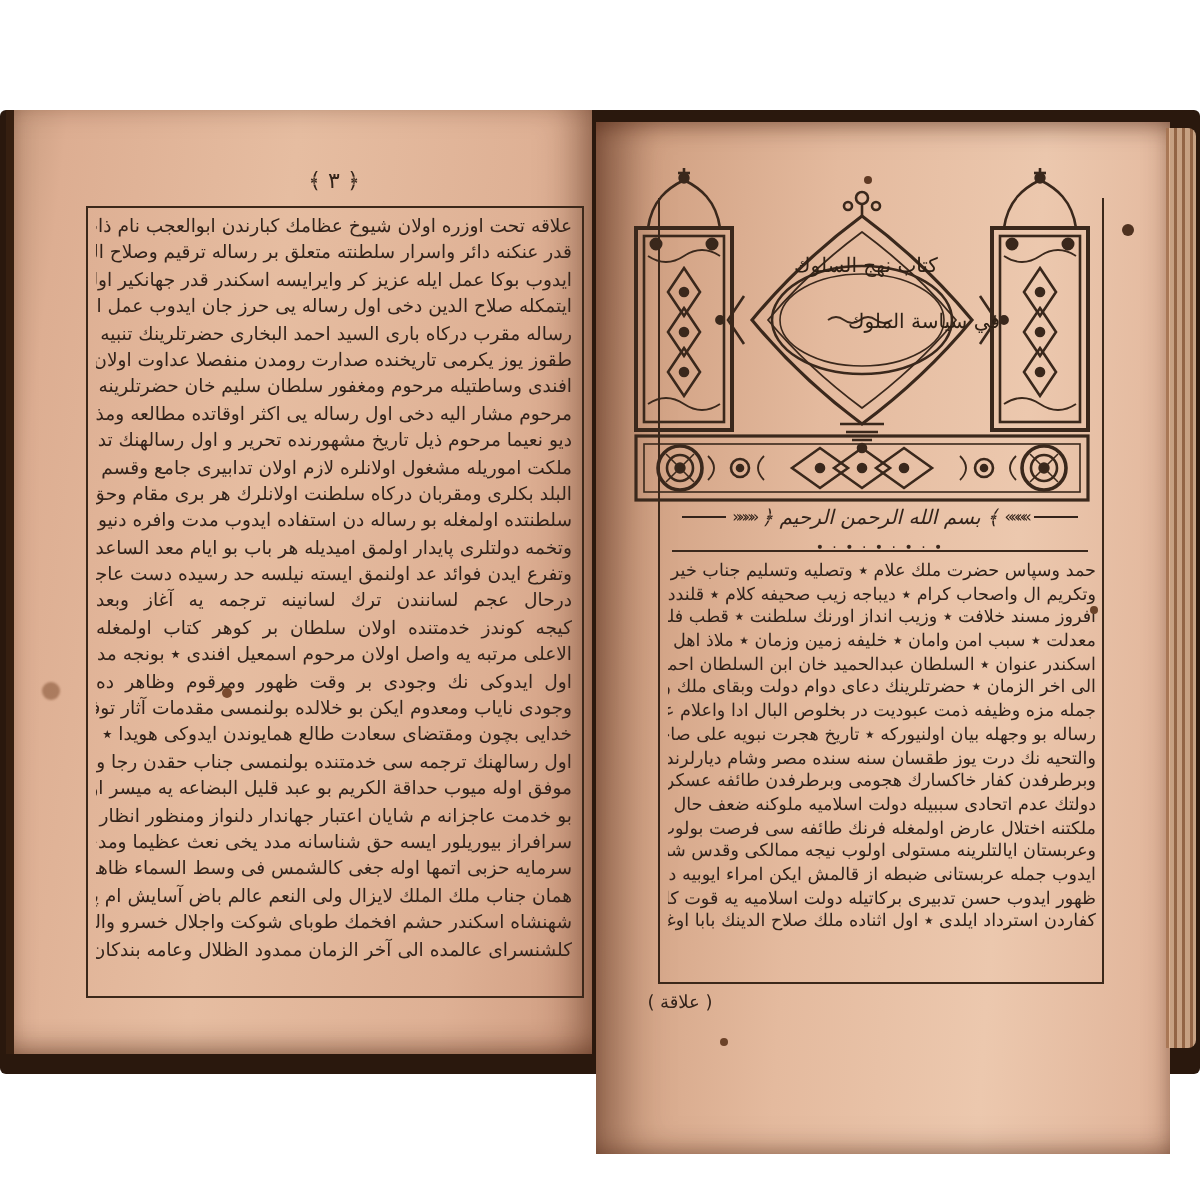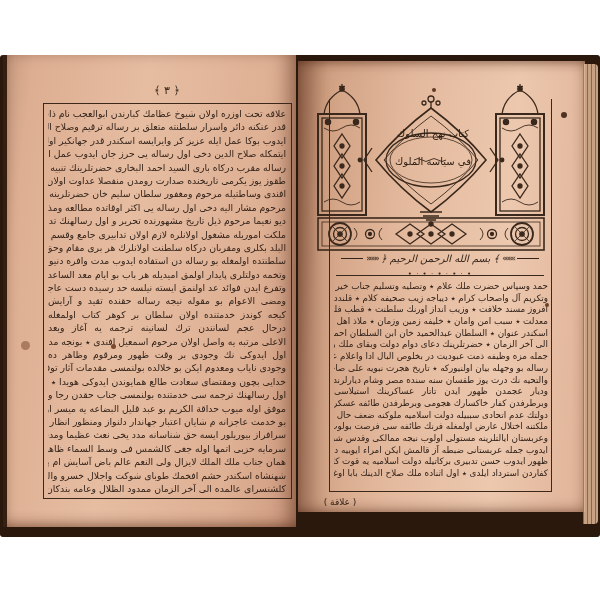--- a/index.html
+++ b/index.html
@@ -5,21 +5,21 @@
   html,body{margin:0;padding:0;}
   .stage{position:relative;width:600px;height:600px;background:#ffffff;overflow:hidden;
          font-family:"DejaVu Sans",sans-serif;}
   .photo{position:absolute;left:0;top:55px;width:600px;height:482px;background:#2a180d;border-radius:3px;}
   .page{position:absolute;overflow:hidden;}
   .page-left{left:3px;top:0px;width:293px;height:472px;
     background:linear-gradient(97deg,#c69a7e 0%,#ddae92 9%,#e6bda1 42%,#debO94 78%,#cf9c80 100%);
     background:linear-gradient(97deg,#c69a7e 0%,#ddae92 9%,#e6bda1 42%,#deb094 78%,#cf9c80 100%);
     box-shadow:inset -16px 0 20px -10px rgba(70,30,12,.5), inset 8px 0 12px -5px rgba(70,30,12,.35),
                inset 0 -10px 14px -8px rgba(70,30,12,.45);}
-  .page-right{left:298px;top:6px;width:287px;height:451px;
+  .page-right{left:298px;top:6px;width:287px;height:516px;
     background:linear-gradient(94deg,#b8886c 0%,#d2a284 10%,#e4ba9e 38%,#ecc8ae 70%,#e0b398 100%);
     box-shadow:inset 22px 0 26px -12px rgba(70,30,12,.55), inset -8px 0 12px -6px rgba(70,30,12,.3),
                inset 0 8px 10px -6px rgba(70,30,12,.4), inset 0 -8px 12px -7px rgba(70,30,12,.4);}
   .edge-stack{position:absolute;left:583px;top:9px;width:15px;height:460px;border-radius:0 4px 4px 0;
     background:repeating-linear-gradient(90deg,#a5724f 0 1.5px,#e2b997 1.5px 4px);opacity:.85;}
   .cover-left{position:absolute;left:0;top:0;width:4px;height:472px;background:#361f10;}
   .pagenum{position:absolute;left:104px;top:29px;width:120px;text-align:center;
     font-size:11px;color:#34241a;letter-spacing:2px;}
   .frame-left{position:absolute;left:40px;top:48px;width:247px;height:394px;border:1.6px solid #3b281a;}
   .tblock{position:absolute;}
@@ -39,21 +39,21 @@
   .divider-row{position:absolute;left:38px;top:211px;width:208px;height:6px;}
   .divider-line{position:absolute;left:0;top:3px;width:208px;border-top:1px solid #3a281c;}
   .divider-beads{position:absolute;left:0;top:-3px;width:208px;text-align:center;font-size:7px;
     letter-spacing:1px;color:#3a281c;background:transparent;line-height:10px;}
   .catchword{position:absolute;left:16px;top:436px;width:52px;text-align:center;font-size:9px;
     color:#33231a;direction:rtl;}
   .headpiece{position:absolute;left:12px;top:23px;width:242px;height:172px;}
   .title-line{position:absolute;left:81px;width:108px;text-align:center;font-size:10px;color:#2e2015;
     direction:rtl;white-space:nowrap;}
   .title-1{top:67px;}
-  .title-2{top:95px;}
+  .title-2{top:95px;margin-left:29px;}
   .spot{position:absolute;border-radius:50%;}
   .stain{position:absolute;border-radius:50%;filter:blur(0.5px);}
 </style>
 </head>
 <body>
 
 <div class="stage">
   <div class="photo">
 
     <div class="page page-left">
@@ -68,23 +68,22 @@
           <div class="tline">رساله مقرب دركاه بارى السيد احمد البخارى حضرتلرينك تنبيه وتوصيه لريله</div>
           <div class="tline">طقوز يوز يكرمى تاريخنده صدارت رومدن منفصلا عداوت اولان عبد الرحمن</div>
           <div class="tline">افندى وساطتيله مرحوم ومغفور سلطان سليم خان حضرتلرينه واصل اولوب</div>
           <div class="tline">مرحوم مشار اليه دخى اول رساله يى اكثر اوقاتده مطالعه ومذاكره بيوررلر ايمش</div>
           <div class="tline">ديو نعيما مرحوم ذيل تاريخ مشهورنده تحرير و اول رسالهنك تدبير سياست</div>
           <div class="tline">ملكت اموريله مشغول اولانلره لازم اولان تدابيرى جامع وقسم ايدرم ديو بيان</div>
           <div class="tline">البلد بكلرى ومقربان دركاه سلطنت اولانلرك هر برى مقام وحق بندكان دركاه</div>
           <div class="tline">سلطنتده اولمغله بو رساله دن استفاده ايدوب مدت وافره دنيو تعرى</div>
           <div class="tline">وتخمه دولتلرى پايدار اولمق اميديله هر باب بو ايام معد الساعدو</div>
           <div class="tline">وتفرع ايدن فوائد عد اولنمق ايسته نيلسه حد رسيده دست عاجزانه م</div>
-          <div class="tline">ومضى الاعوام بو مقوله نيجه رساله حقنده تقيد و آرايش</div>
+          <div class="tline">درحال عجم لسانندن ترك لسانينه ترجمه يه آغاز وبعد</div>
           <div class="tline">كيجه كوندز خدمتنده اولان سلطان بر كوهر كتاب اولمغله</div>
-          <div class="tline">درحال عجم لسانندن ترك لسانينه ترجمه يه آغاز وبعد</div>
           <div class="tline">الاعلى مرتبه يه واصل اولان مرحوم اسمعيل افندى ٭ بونجه مدت نبرو</div>
           <div class="tline">اول ايدوكى نك وجودى بر وقت ظهور ومرقوم وظاهر ده</div>
           <div class="tline">وجودى ناياب ومعدوم ايكن بو خلالده بولنمسى مقدمات آثار توفيقات</div>
           <div class="tline">خدايى بچون ومقتضاى سعادت طالع همايوندن ايدوكى هويدا ٭ ونعما مرحوم</div>
           <div class="tline">اول رسالهنك ترجمه سى خدمتنده بولنمسى جناب حقدن رجا ونياز ايتمكن</div>
           <div class="tline">موفق اوله ميوب حداقة الكريم بو عبد قليل البضاعه يه ميسر اولمغله اكر</div>
           <div class="tline">بو خدمت عاجزانه م شايان اعتبار جهاندار دلنواز ومنظور انظار شهريار</div>
           <div class="tline">سرافراز بيوريلور ايسه حق شناسانه مدد يخى نعث عظيما ومدى الدهر</div>
           <div class="tline">سرمايه حزبى اتمها اوله جغى كالشمس فى وسط السماء ظاهر وروشندر ٭</div>
           <div class="tline">همان جناب ملك الملك لايزال ولى النعم عالم باض آسايش ام پادشاه دار اخدم</div>
@@ -208,21 +207,20 @@
       <div class="tblock tblock-right">
           <div class="tline">حمد وسپاس حضرت ملك علام ٭ وتصليه وتسليم جناب خير الانام ٭ وترضيه</div>
           <div class="tline">وتكريم آل واصحاب كرام ٭ ديباجه زيب صحيفه كلام ٭ قلنددقدن صكره حالا رونق</div>
           <div class="tline">افروز مسند خلافت ٭ وزيب انداز اورنك سلطنت ٭ قطب فلك ايالت ٭ مدار مهر</div>
           <div class="tline">معدلت ٭ سبب امن وامان ٭ خليفه زمين وزمان ٭ ملاذ اهل ايمان ٭ شهنشاه</div>
           <div class="tline">اسكندر عنوان ٭ السلطان عبدالحميد خان ابن السلطان احمد خان ٭ خلد الله ملكه</div>
           <div class="tline">الى آخر الزمان ٭ حضرتلرينك دعاى دوام دولت وبقاى ملك وسلطنتلرينه</div>
           <div class="tline">جمله مزه وظيفه ذمت عبوديت در بخلوص البال ادا واعلام عقيده باعث ترجمه</div>
           <div class="tline">رساله بو وجهله بيان اولنيوركه ٭ تاريخ هجرت نبويه على صاحبها افضل الصلاة</div>
           <div class="tline">والتحيه نك درت يوز طقسان سنه سنده مصر وشام ديارلرنده حكمران اولان</div>
-          <div class="tline">وديار عجمدن ظهور ايدن تاتار عساكرينك استيلاسى</div>
           <div class="tline">وبرطرفدن كفار خاكسارك هجومى وبرطرفدن طائفه عسكريه نك ووكلاى</div>
           <div class="tline">دولتك عدم اتحادى سببيله دولت اسلاميه ملوكنه ضعف حال ونظام</div>
           <div class="tline">ملكتنه اختلال عارض اولمغله فرنك طائفه سى فرصت بولوب آق دكز</div>
           <div class="tline">وعربستان ايالتلرينه مستولى اولوب نيجه ممالكى وقدس شريفى اخذ واختلاس</div>
           <div class="tline">ايدوب جمله عربستانى ضبطه آز قالمش ايكن امراء ايوبيه دن ملك صلاح الدين</div>
           <div class="tline">ظهور ايدوب حسن تدبيرى بركاتيله دولت اسلاميه يه قوت كلوب اول ولايتلرى</div>
           <div class="tline">كفاردن استرداد ايلدى ٭ اول اثناده ملك صلاح الدينك بابا اوغلى مثابه سنده</div>
         </div>
 
       <div class="catchword">( علاقة )</div>

